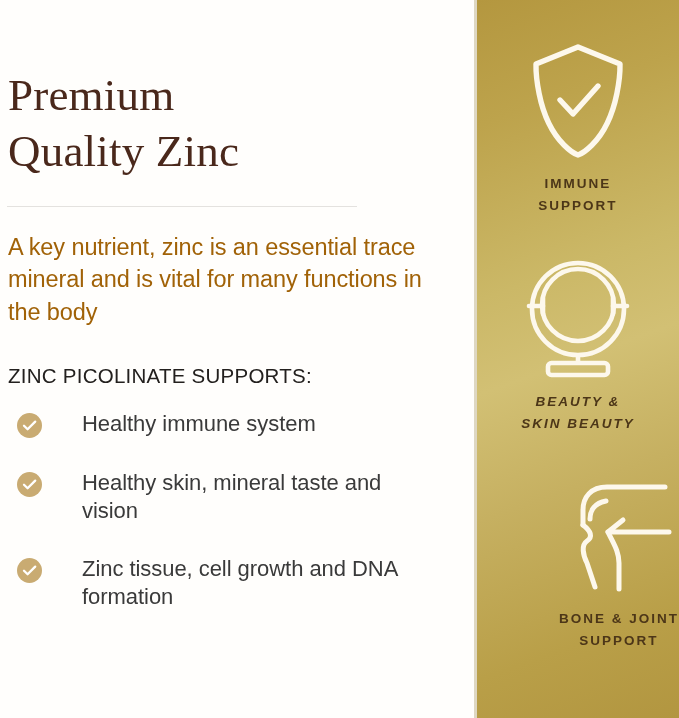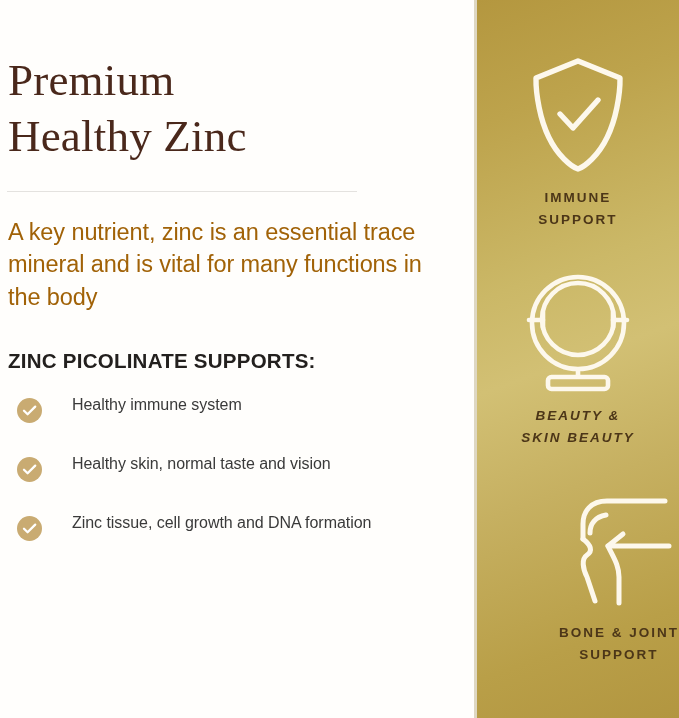--- a/index.html
+++ b/index.html
@@ -21,21 +21,21 @@
     display: flex;
     overflow: hidden;
   }
 
   
   .left-col {
     position: relative;
     width: 474px;
     height: 718px;
     box-sizing: border-box;
-    padding: 53px 0 0 4px;
+    padding: 68px 0 0 4px;
     background: #fffefc;
   }
 
   .headline {
     font-family: "Liberation Serif", "DejaVu Serif", serif;
     font-size: 45px;
     line-height: 1.24;
     color: #4a281b;
     font-weight: 400;
     letter-spacing: 0.2px;
@@ -55,21 +55,21 @@
     font-size: 23.5px;
     line-height: 1.39;
     color: #a16207;
     margin: 24px 0 0 4px;
     max-width: 452px;
     letter-spacing: -0.1px;
   }
 
   .supports-title {
     font-size: 20.5px;
-    font-weight: bold;
+    font-weight: normal;
     color: #23201e;
     letter-spacing: 0.25px;
     margin: 35px 0 0 4px;
   }
 
   .bullets {
     list-style: none;
     margin: 22px 0 0 0;
     padding: 0;
   }
@@ -83,24 +83,24 @@
     flex: 0 0 auto;
     width: 25px;
     height: 25px;
     border-radius: 50%;
     background: #c9ab72;
     position: relative;
     margin-top: 3px;
   }
   .check-badge svg { display: block; }
   .bullet-text {
-    font-size: 16px;
+    font-size: 22px;
     line-height: 1.27;
     color: #3a3a3a;
-    margin-left: 30px;
+    margin-left: 40px;
     max-width: 330px;
     letter-spacing: -0.05px;
   }
 
   
   .gold-panel {
     position: relative;
     width: 205px;
     height: 718px;
     background: linear-gradient(160deg,
@@ -109,21 +109,21 @@
        #cbb867 38%,
        #d2c074 50%,
        #c6b061 66%,
        #b99f48 86%,
        #b29640 100%);
     border-left: 3px solid #ded7c2;
     box-sizing: border-box;
     display: flex;
     flex-direction: column;
     align-items: center;
-    padding-top: 56px;
+    padding-top: 42px;
   }
 
   .feature {
     width: 100%;
     display: flex;
     flex-direction: column;
     align-items: center;
   }
   .feature-icon {
     display: flex;
@@ -147,21 +147,21 @@
 </style>
 </head>
 <body>
 
 <div class="poster">
 
   <div class="left-col">
 
     <h1 class="headline">
       <span>Premium</span>
-      <span class="l2">Healthy Zinc</span>
+      <span class="l2">Quality Zinc</span>
     </h1>
 
     <div class="rule"></div>
 
     <p class="lede">A key nutrient, zinc is an essential trace mineral and is vital for many functions in the body</p>
 
     <div class="supports-title">ZINC PICOLINATE SUPPORTS:</div>
 
     <ul class="bullets">
 
@@ -173,21 +173,21 @@
         </span>
         <span class="bullet-text">Healthy immune system</span>
       </li>
 
       <li class="bullet">
         <span class="check-badge">
           <svg width="25" height="25" viewBox="0 0 25 25" aria-hidden="true">
             <path d="M7 12.7 L10.6 16.2 L18.2 8.6" fill="none" stroke="#ffffff" stroke-width="2.3" stroke-linecap="round" stroke-linejoin="round"></path>
           </svg>
         </span>
-        <span class="bullet-text">Healthy skin, normal taste and vision</span>
+        <span class="bullet-text">Healthy skin, mineral taste and vision</span>
       </li>
 
       <li class="bullet">
         <span class="check-badge">
           <svg width="25" height="25" viewBox="0 0 25 25" aria-hidden="true">
             <path d="M7 12.7 L10.6 16.2 L18.2 8.6" fill="none" stroke="#ffffff" stroke-width="2.3" stroke-linecap="round" stroke-linejoin="round"></path>
           </svg>
         </span>
         <span class="bullet-text">Zinc tissue, cell growth and DNA formation</span>
       </li>

